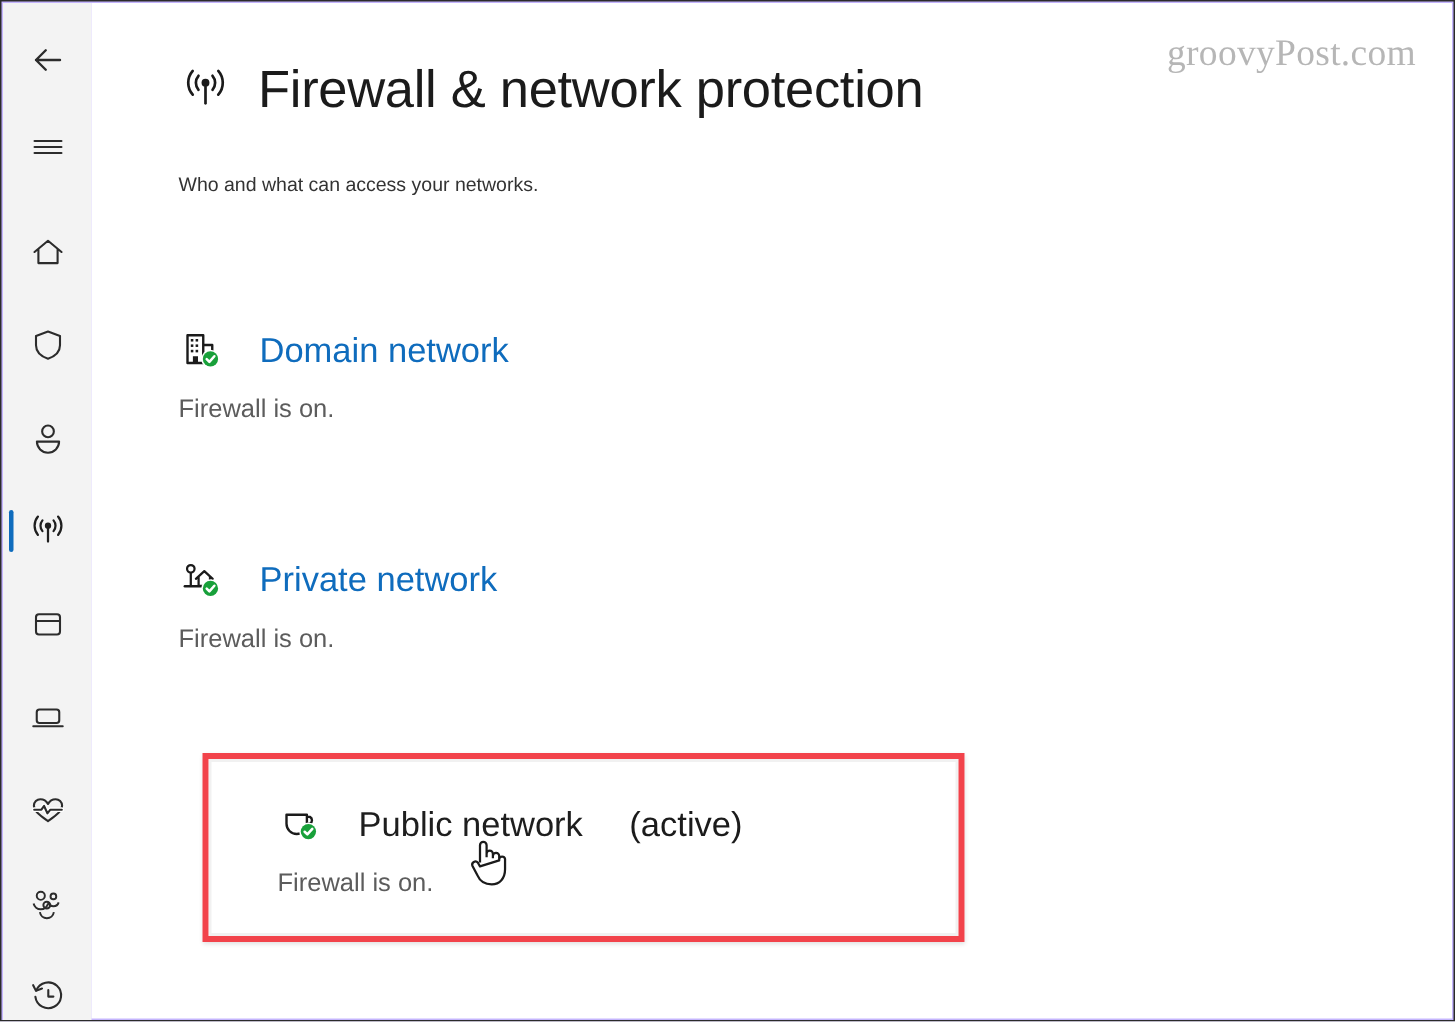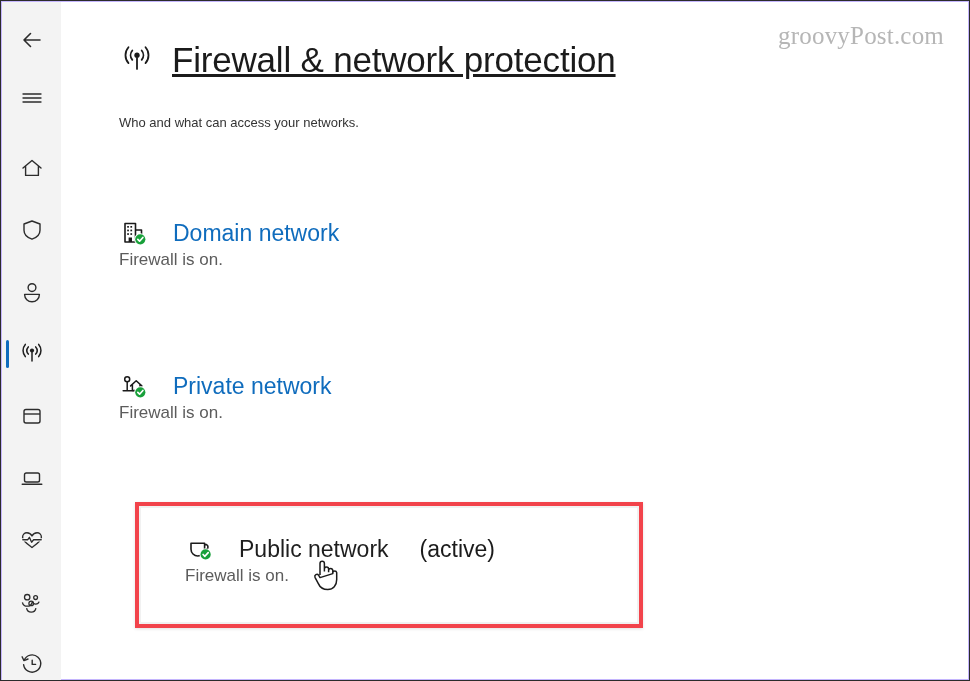--- a/index.html
+++ b/index.html
@@ -83,21 +83,20 @@
     display: flex;
     align-items: center;
     gap: 17px;
   }
   .page-head .title {
     font-size: 35px;
     font-weight: 400;
     color: #1b1b1b;
     letter-spacing: -0.2px;
     white-space: nowrap;
-    text-decoration: underline;
   }
   .subtitle {
     position: absolute;
     left: 58px;
     top: 113px;
     font-size: 13px;
     color: #333333;
     white-space: nowrap;
   }
 
@@ -122,20 +121,21 @@
   .profile-name.plain {
     color: #1e1e1e;
   }
   .profile-active {
     font-size: 23px;
     color: #1b1b1b;
     margin-left: 7px;
     white-space: nowrap;
   }
   .profile-status {
+    margin-top: 13px;
     font-size: 17px;
     color: #5c5c5c;
     white-space: nowrap;
   }
 
   .p-domain  { top: 214px; }
   .p-private { top: 367px; }
 
   
   .highlight-box {

